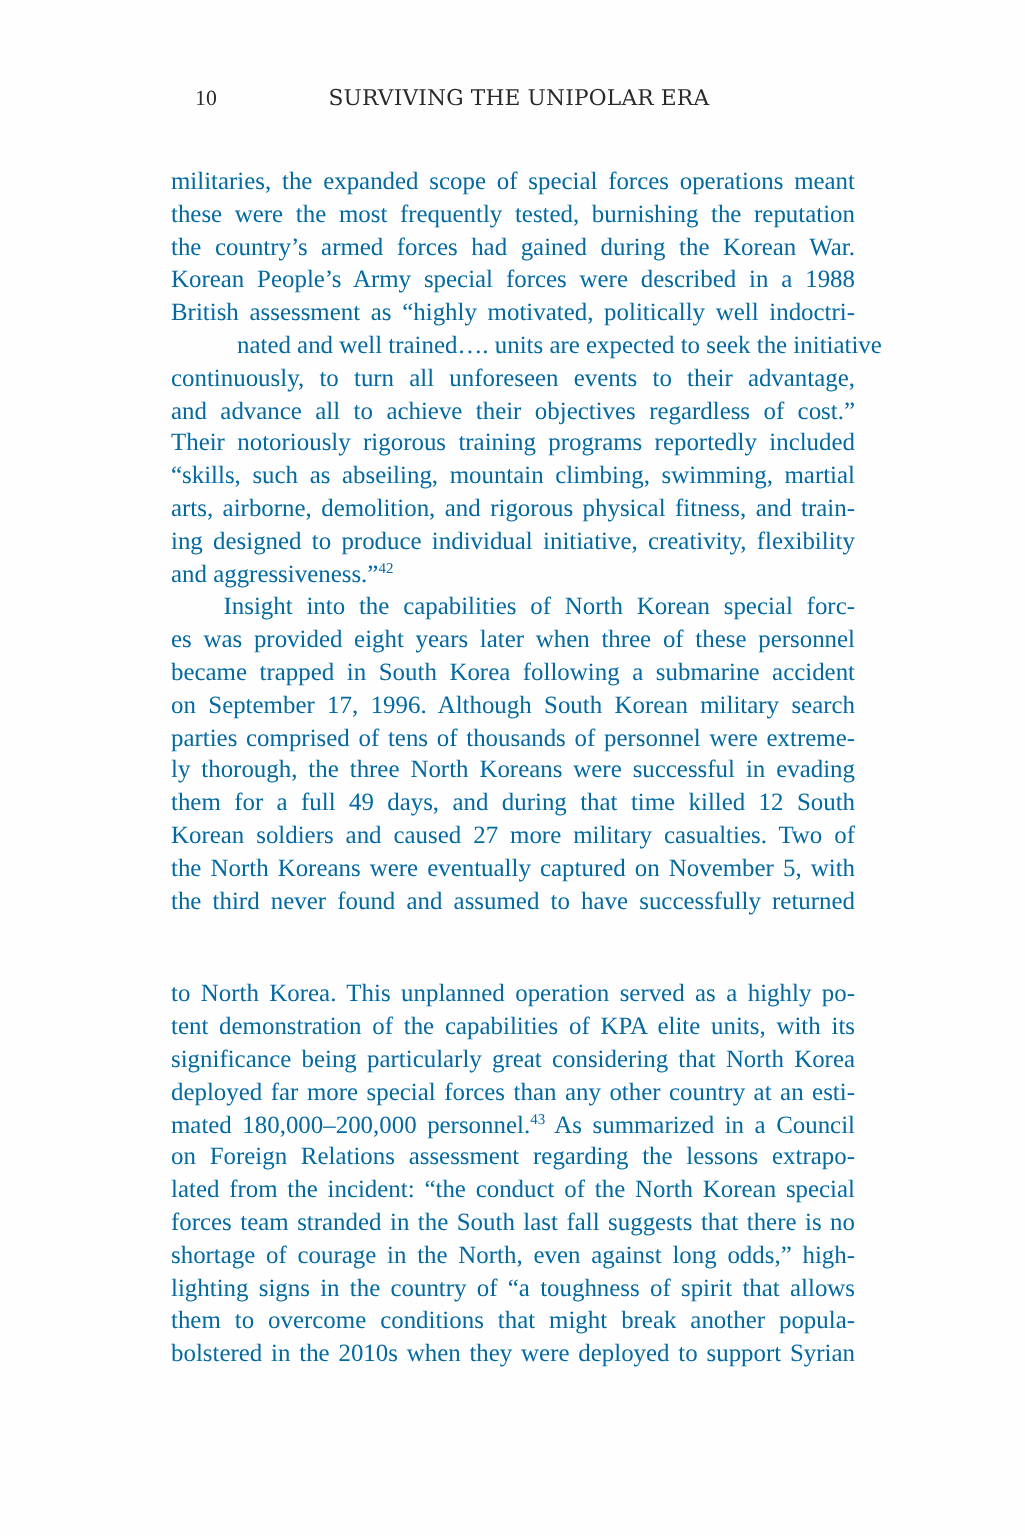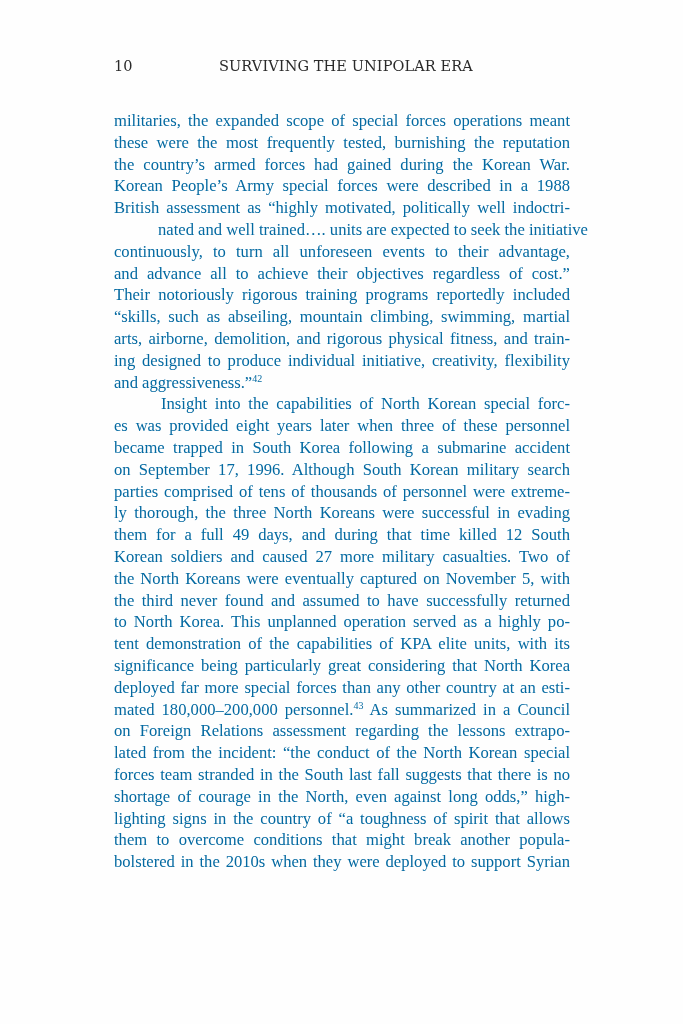--- a/index.html
+++ b/index.html
@@ -2,21 +2,21 @@
 <html><head>
 <meta charset="utf-8">
 <style>
   html, body { margin: 0; padding: 0; background: #ffffff; }
   body { width: 683px; height: 1024px; position: relative; overflow: hidden; }
   .page { position: absolute; left: 0; top: 0; width: 683px; height: 1024px; background: #fefefe; }
   .running-head {
     position: absolute; left: 114px; top: 58px; width: 456px; height: 22px;
     font-family: "DejaVu Serif", "Liberation Serif", serif; font-size: 14.5px; color: #2a2a2a;
   }
-  .page-number { position: absolute; left: 0; top: 0; }
+  .page-number { position: absolute; left: 16px; top: 0; font-family: Liberation Serif, serif; }
   .running-title { position: absolute; left: 105px; top: 0; letter-spacing: 0.1px; }
   .body-text {
     position: absolute; left: 114px; top: 110px; width: 456px;
     font-family: "Liberation Serif", "DejaVu Serif", serif; font-size: 16.6px; line-height: 21.8px; color: #0369a1;
   }
   .line { display: block; white-space: nowrap; text-align: justify; text-align-last: justify; height: 21.8px; }
   .line.last { text-align-last: left; }
   .line.indent { padding-left: 35px; }
   sup { font-size: 10px; line-height: 0; vertical-align: 6px; }
 </style>
@@ -38,31 +38,31 @@
         <span class="line" style="white-space: nowrap; display: block; margin-left: 44px;"><span style="white-space: nowrap;"><span>nated and well trained…. units are expected to seek the initiative</span></span></span>
         <span class="line" style="white-space: nowrap; display: block;"><span style="white-space: nowrap;"><span>continuously, to turn all unforeseen events to their advantage,</span></span></span>
         <span class="line" style="white-space: nowrap; display: block;"><span style="white-space: nowrap;"><span>and advance all to achieve their objectives regardless of cost.”</span></span></span>
         <span class="line" style="white-space: nowrap; display: block;"><span style="white-space: nowrap;"><span>Their notoriously rigorous training programs reportedly included</span></span></span>
         <span class="line" style="white-space: nowrap; display: block;"><span style="white-space: nowrap;"><span>“skills, such as abseiling, mountain climbing, swimming, martial</span></span></span>
         <span class="line" style="white-space: nowrap; display: block;"><span style="white-space: nowrap;"><span>arts, airborne, demolition, and rigorous physical fitness, and train-</span></span></span>
         <span class="line" style="white-space: nowrap; display: block;"><span style="white-space: nowrap; margin-top: 16px;"><span>ing designed to produce individual initiative, creativity, flexibility</span></span></span>
         <span class="line last"><span>and aggressiveness.”</span><sup>42</sup></span>
       </div>
       <div>
-        <span class="line indent" style="white-space: nowrap; display: block;"><span style="white-space: nowrap; margin-left: 12px;"><span>Insight into the capabilities of North Korean special forc-</span></span></span>
+        <span class="line indent" style="white-space: nowrap; display: block;"><span style="white-space: nowrap;"><span>Insight into the capabilities of North Korean special forc-</span></span></span>
         <span class="line" style="white-space: nowrap; display: block;"><span style="white-space: nowrap;"><span>es was provided eight years later when three of these personnel</span></span></span>
         <span class="line" style="white-space: nowrap; display: block;"><span style="white-space: nowrap;"><span>became trapped in South Korea following a submarine accident</span></span></span>
         <span class="line" style="white-space: nowrap; display: block;"><span style="white-space: nowrap;"><span>on September 17, 1996. Although South Korean military search</span></span></span>
         <span class="line" style="white-space: nowrap; display: block;"><span style="white-space: nowrap;"><span>parties comprised of tens of thousands of personnel were extreme-</span></span></span>
         <span class="line" style="white-space: nowrap; display: block;"><span style="white-space: nowrap;"><span>ly thorough, the three North Koreans were successful in evading</span></span></span>
         <span class="line" style="white-space: nowrap; display: block;"><span style="white-space: nowrap;"><span>them for a full 49 days, and during that time killed 12 South</span></span></span>
         <span class="line" style="white-space: nowrap; display: block;"><span style="white-space: nowrap;"><span>Korean soldiers and caused 27 more military casualties. Two of</span></span></span>
         <span class="line" style="white-space: nowrap; display: block;"><span style="white-space: nowrap;"><span>the North Koreans were eventually captured on November 5, with</span></span></span>
         <span class="line" style="white-space: nowrap; display: block;"><span style="white-space: nowrap;"><span>the third never found and assumed to have successfully returned</span></span></span>
-        <span class="line" style="white-space: nowrap; display: block;"><span style="white-space: nowrap;"><span>to North Korea. This unplanned operation served as a highly po-</span></span></span>
+        <span class="line" style="white-space: nowrap; display: block; margin-top: 40px;"><span style="white-space: nowrap;"><span>to North Korea. This unplanned operation served as a highly po-</span></span></span>
         <span class="line" style="white-space: nowrap; display: block;"><span style="white-space: nowrap;"><span>tent demonstration of the capabilities of KPA elite units, with its</span></span></span>
         <span class="line" style="white-space: nowrap; display: block;"><span style="white-space: nowrap;"><span>significance being particularly great considering that North Korea</span></span></span>
         <span class="line" style="white-space: nowrap; display: block;"><span style="white-space: nowrap;"><span>deployed far more special forces than any other country at an esti-</span></span></span>
         <span class="line" style="white-space: nowrap; display: block;"><span style="white-space: nowrap;"><span>mated 180,000–200,000 personnel.</span><sup>43</sup><span> As summarized in a Council</span></span></span>
         <span class="line" style="white-space: nowrap; display: block;"><span style="white-space: nowrap;"><span>on Foreign Relations assessment regarding the lessons extrapo-</span></span></span>
         <span class="line" style="white-space: nowrap; display: block;"><span style="white-space: nowrap;"><span>lated from the incident: “the conduct of the North Korean special</span></span></span>
         <span class="line" style="white-space: nowrap; display: block;"><span style="white-space: nowrap;"><span>forces team stranded in the South last fall suggests that there is no</span></span></span>
         <span class="line" style="white-space: nowrap; display: block;"><span style="white-space: nowrap;"><span>shortage of courage in the North, even against long odds,” high-</span></span></span>
         <span class="line" style="white-space: nowrap; display: block;"><span style="white-space: nowrap;"><span>lighting signs in the country of “a toughness of spirit that allows</span></span></span>
         <span class="line" style="white-space: nowrap; display: block;"><span style="white-space: nowrap;"><span>them to overcome conditions that might break another popula-</span></span></span>

